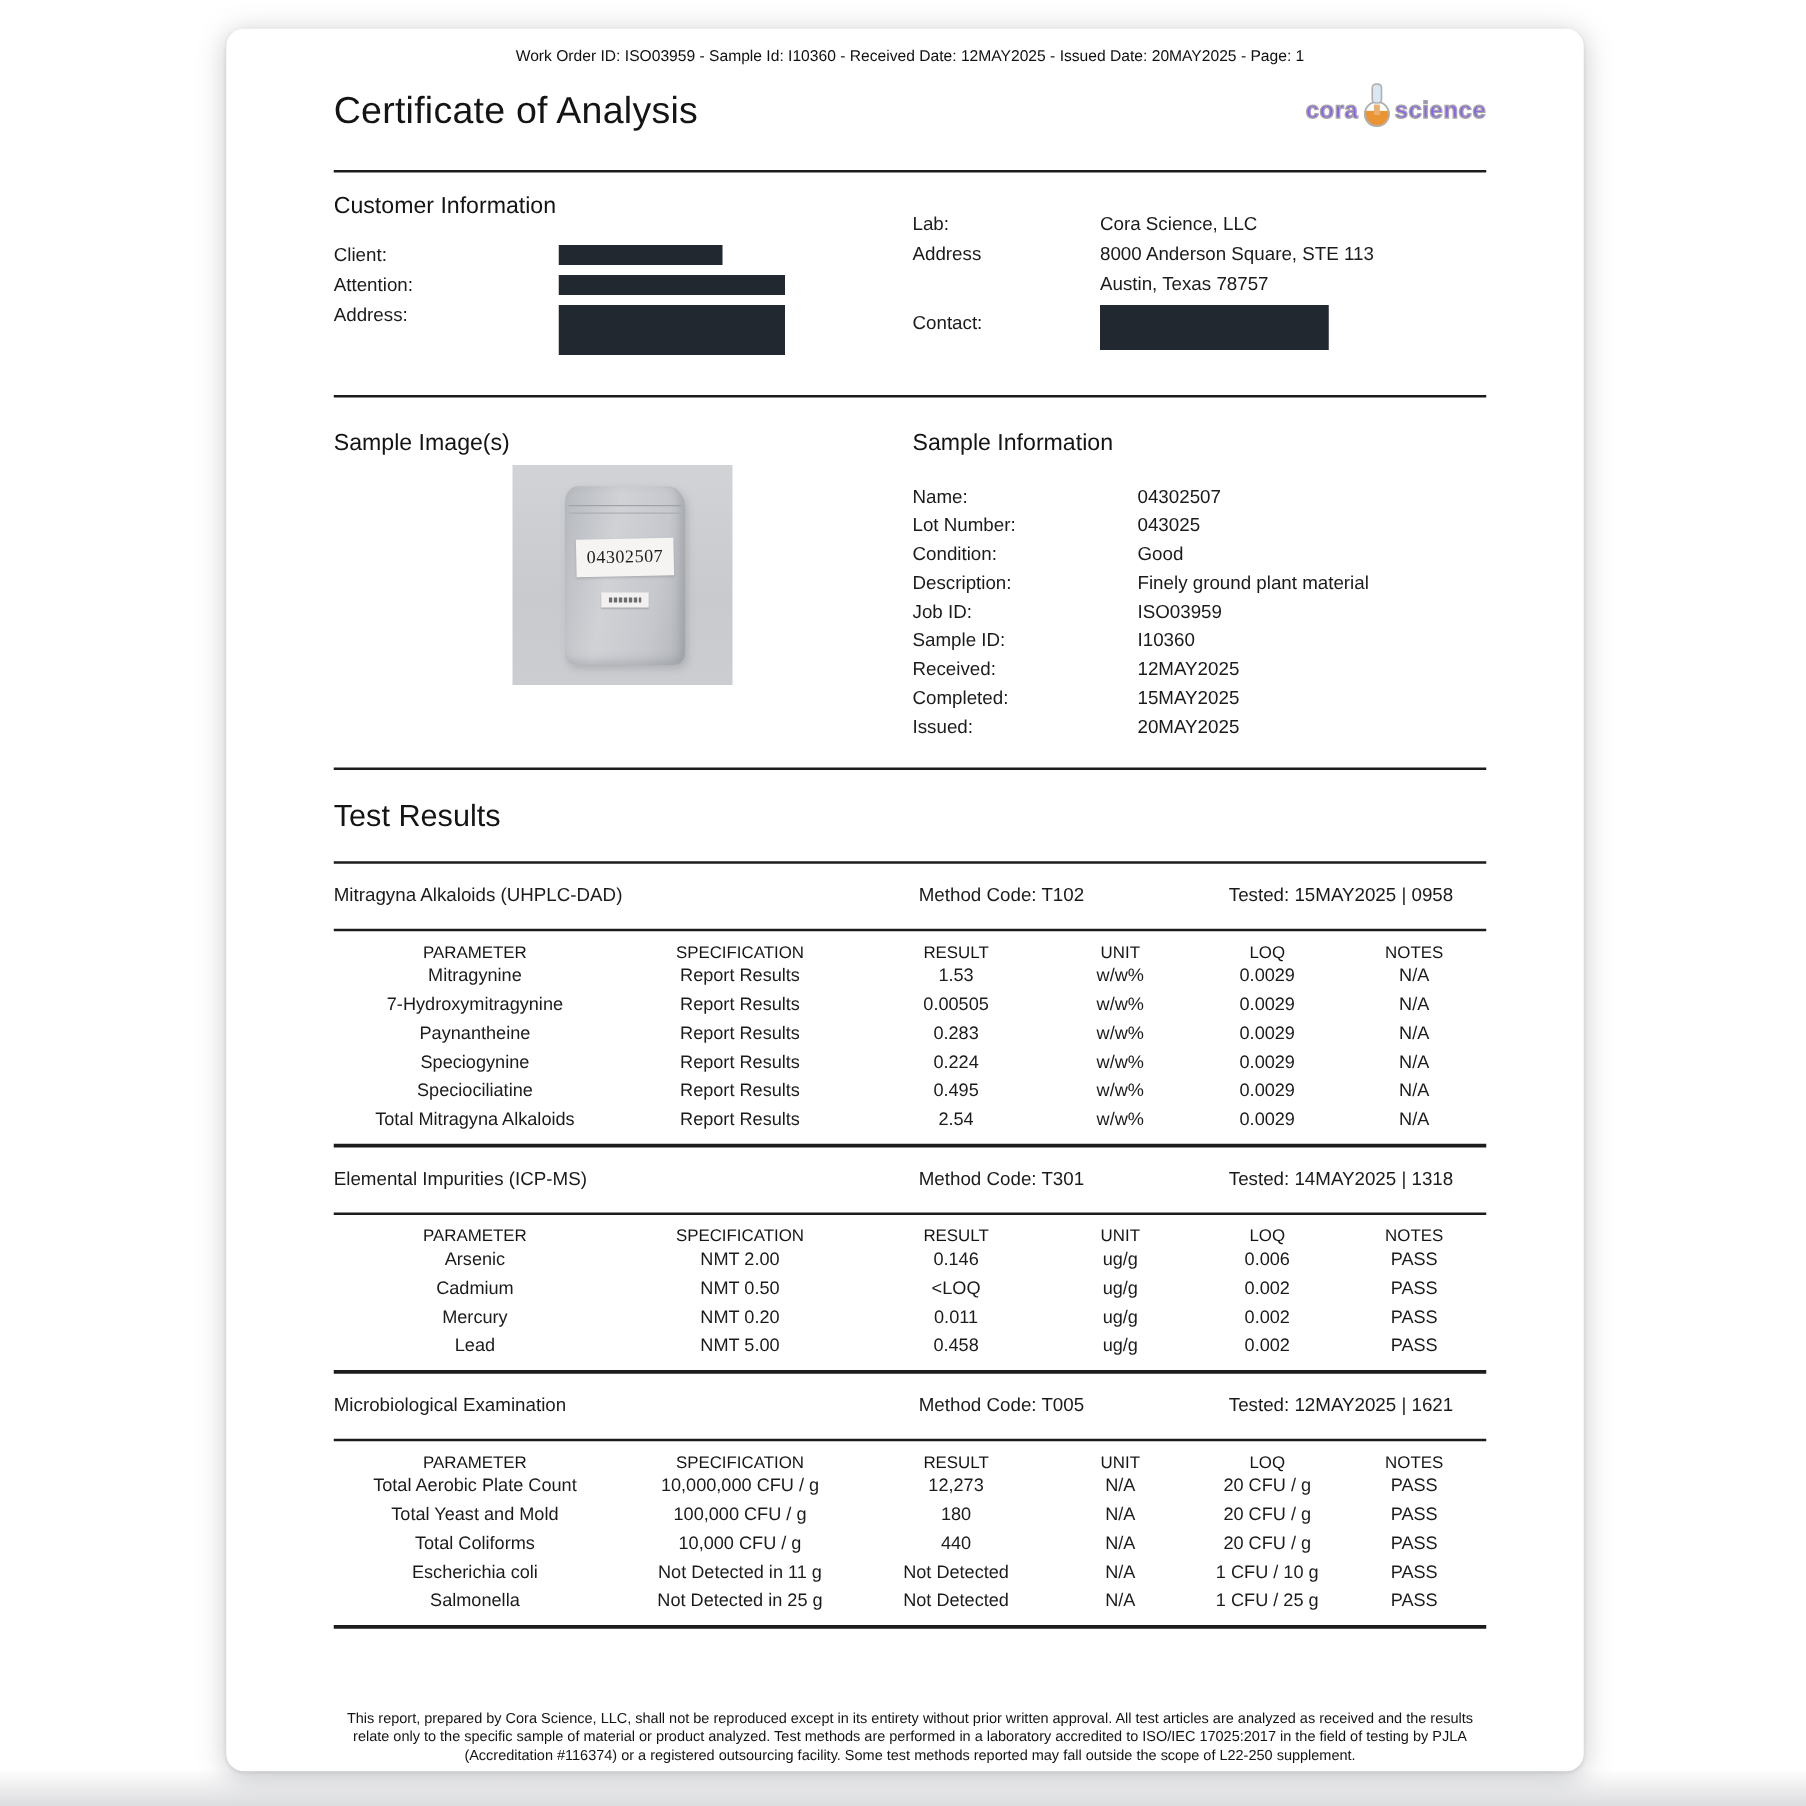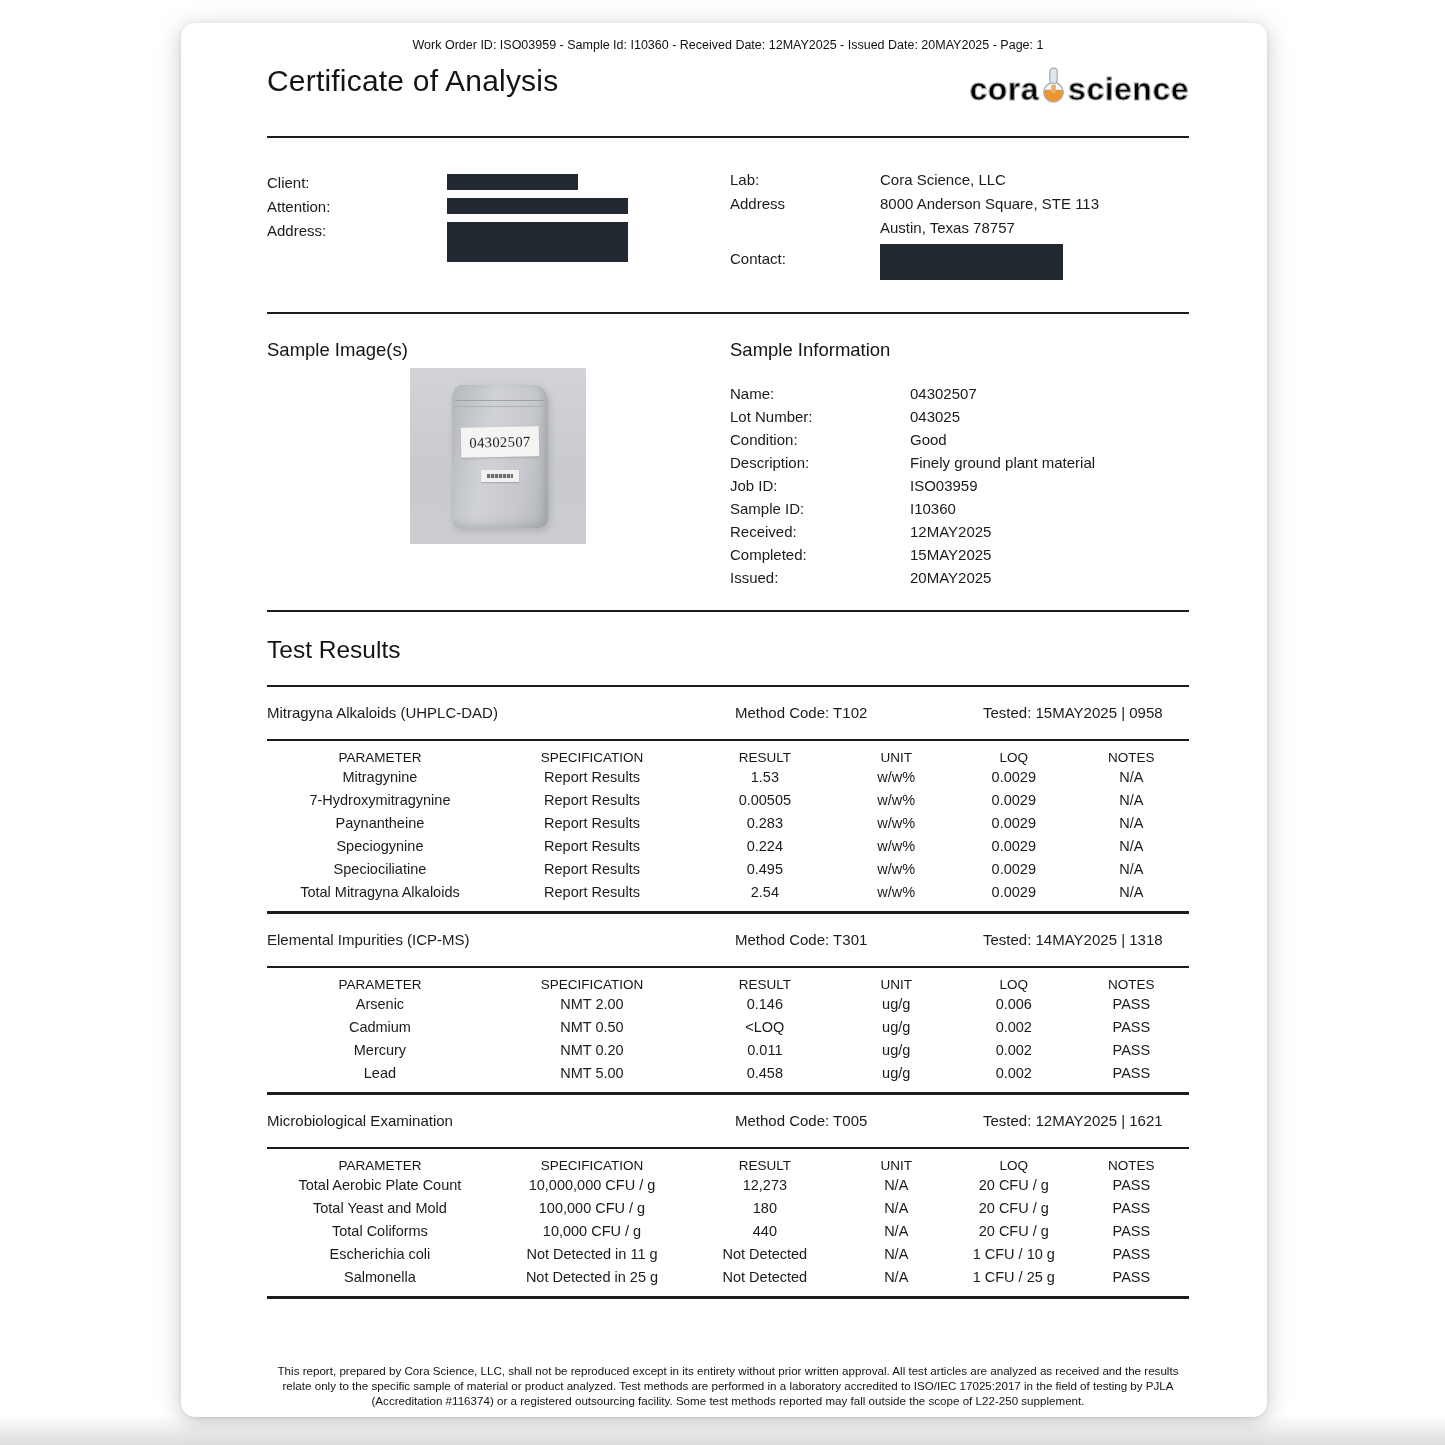--- a/index.html
+++ b/index.html
@@ -10,25 +10,25 @@
 
   .page { position:absolute; left:181px; top:23px; width:1086px; height:1394px;
     background:#ffffff; border-radius:14px;
     box-shadow:0 4px 22px rgba(90,92,100,0.35), 0 1px 3px rgba(0,0,0,0.10); }
   .content { padding:0 78px 0 86px; }
 
   
   .doc-header-line { padding-top:15px; text-align:center; font-size:12.5px; color:#111; }
 
   
-  .title-row { display:flex; justify-content:space-between; margin-top:12px; height:50px; }
+  .title-row { display:flex; justify-content:space-between; align-items:center; margin-top:12px; height:50px; }
   .doc-title { font-size:30px; letter-spacing:0.2px; color:#141414; }
   .logo { display:flex; align-items:center; }
-  .logo .logo-word { font-size:32px; font-weight:700; letter-spacing:0.5px;
-    color:#000000; -webkit-text-stroke:1.1px #a6a6a6; }
+  .logo .logo-word { font-size:19px; font-weight:700; letter-spacing:0.5px;
+    color:#8b5cf6; -webkit-text-stroke:1.1px #a6a6a6; }
   .logo .flask { margin:0 1px; transform:translateY(-2px); }
 
   .rule { height:2px; background:#1c1c1c; border:none; }
   .rule-thick { height:3px; background:#1c1c1c; border:none; }
   .rule-title { margin-top:22px; }
 
   
   .info-grid { display:grid; grid-template-columns:463px 1fr; margin-top:15px; }
   h2.block-heading { font-size:18.5px; font-weight:400; color:#141414; }
   .field-list { margin-top:21px; }
@@ -120,20 +120,21 @@
           </svg>
         </span>
         <span class="logo-word">science</span>
       </div>
     </div>
 
     <div class="rule rule-title"></div>
 
     <div class="info-grid">
       <div>
+        <h2 class="block-heading">Customer Information</h2>
         <div class="field-list">
           <div class="field-row">
             <span class="field-label">Client:</span>
             <span class="redaction red-client"></span>
           </div>
           <div class="field-row">
             <span class="field-label">Attention:</span>
             <span class="redaction red-attention"></span>
           </div>
           <div class="field-row">

